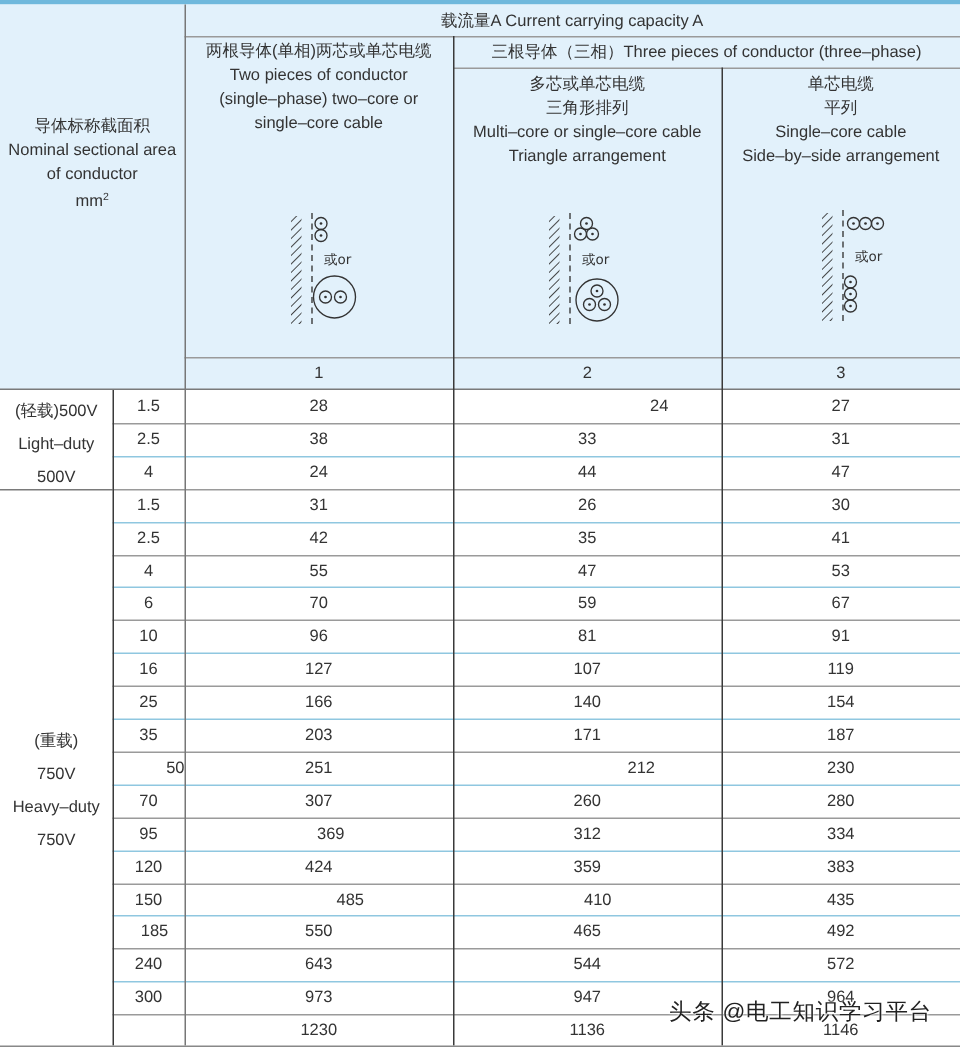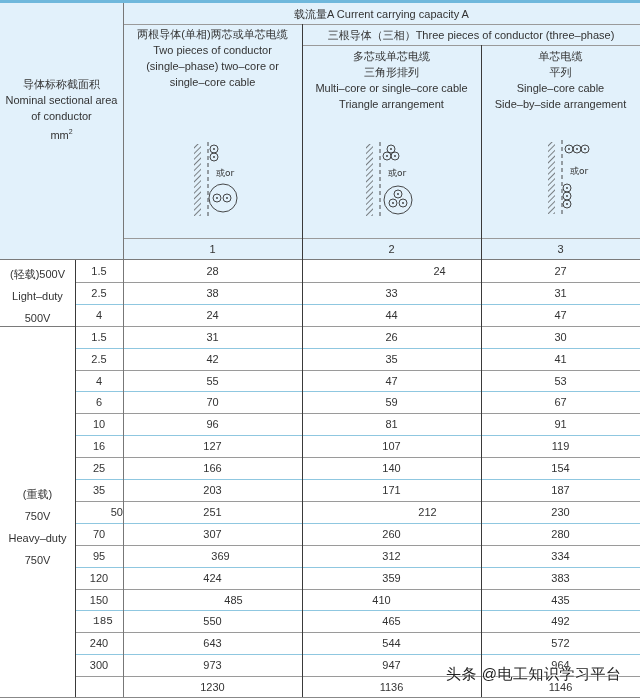--- a/index.html
+++ b/index.html
@@ -225,26 +225,26 @@
     <div class="row" style="top: 566.6px;">
       <div class="cell" style="left: 0px; width: 48px;">120</div>
       <div class="cell" style="left: 48px; width: 179px;">424</div>
       <div class="cell" style="left: 227px; width: 179px;">359</div>
       <div class="cell" style="left: 406px; width: 159px;">383</div>
     </div>
     <div class="hline" style="left: 75px; width: 565px; top: 588.5px; background: rgb(154, 154, 154);"></div>
     <div class="row" style="top: 588.5px;">
       <div class="cell" style="left: 0px; width: 48px;">150</div>
       <div class="cell" style="left: 48px; width: 179px; margin-left: 21px;">485</div>
-      <div class="cell" style="left: 217px; width: 179px;">410</div>
+      <div class="cell" style="left: 234px; width: 179px;">410</div>
       <div class="cell" style="left: 406px; width: 159px;">435</div>
     </div>
     <div class="hline" style="left: 75px; width: 565px; top: 610.4px; background: rgb(143, 199, 224);"></div>
     <div class="row" style="top: 610.4px;">
-      <div class="cell" style="left: 4px; width: 48px; font-family: Liberation Mono, monospace;">185</div>
+      <div class="cell" style="left: 4px; width: 48px;">185</div>
       <div class="cell" style="left: 48px; width: 179px;">550</div>
       <div class="cell" style="left: 227px; width: 179px;">465</div>
       <div class="cell" style="left: 406px; width: 159px;">492</div>
     </div>
     <div class="hline" style="left: 75px; width: 565px; top: 632.3px; background: rgb(154, 154, 154);"></div>
     <div class="row" style="top: 632.3px;">
       <div class="cell" style="left: 0px; width: 48px;">240</div>
       <div class="cell" style="left: 48px; width: 179px;">643</div>
       <div class="cell" style="left: 227px; width: 179px;">544</div>
       <div class="cell" style="left: 406px; width: 159px;">572</div>

